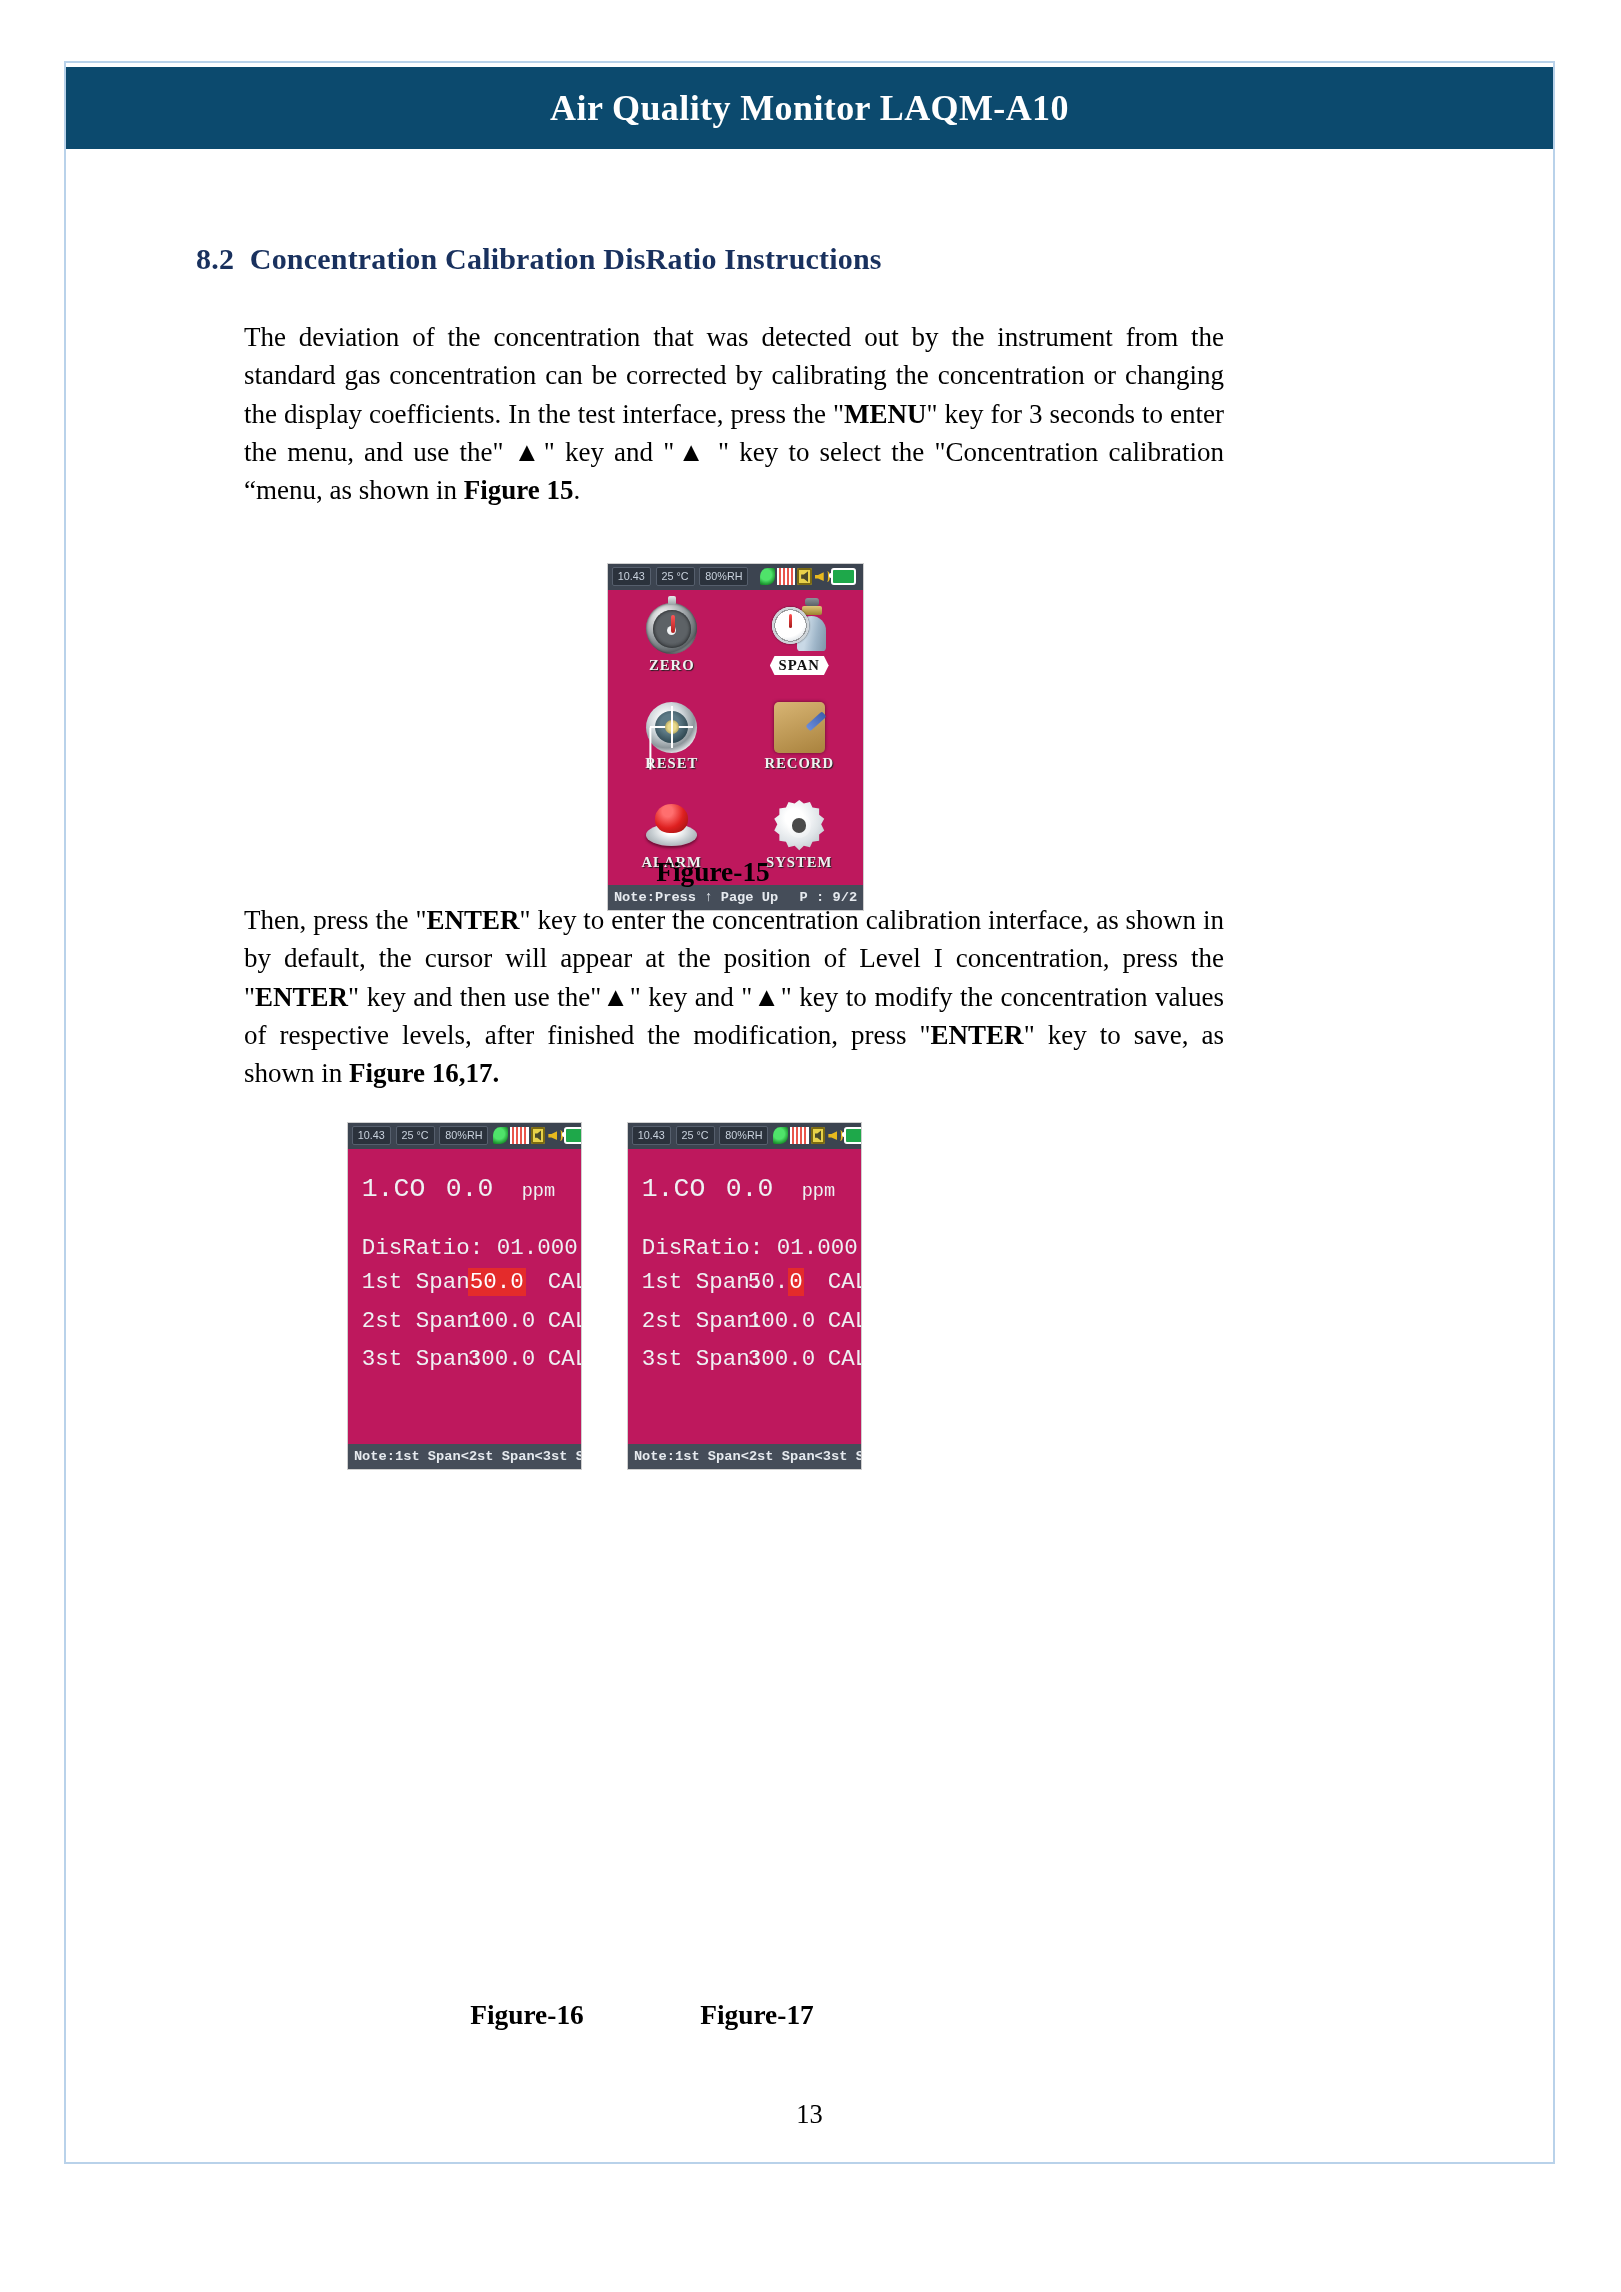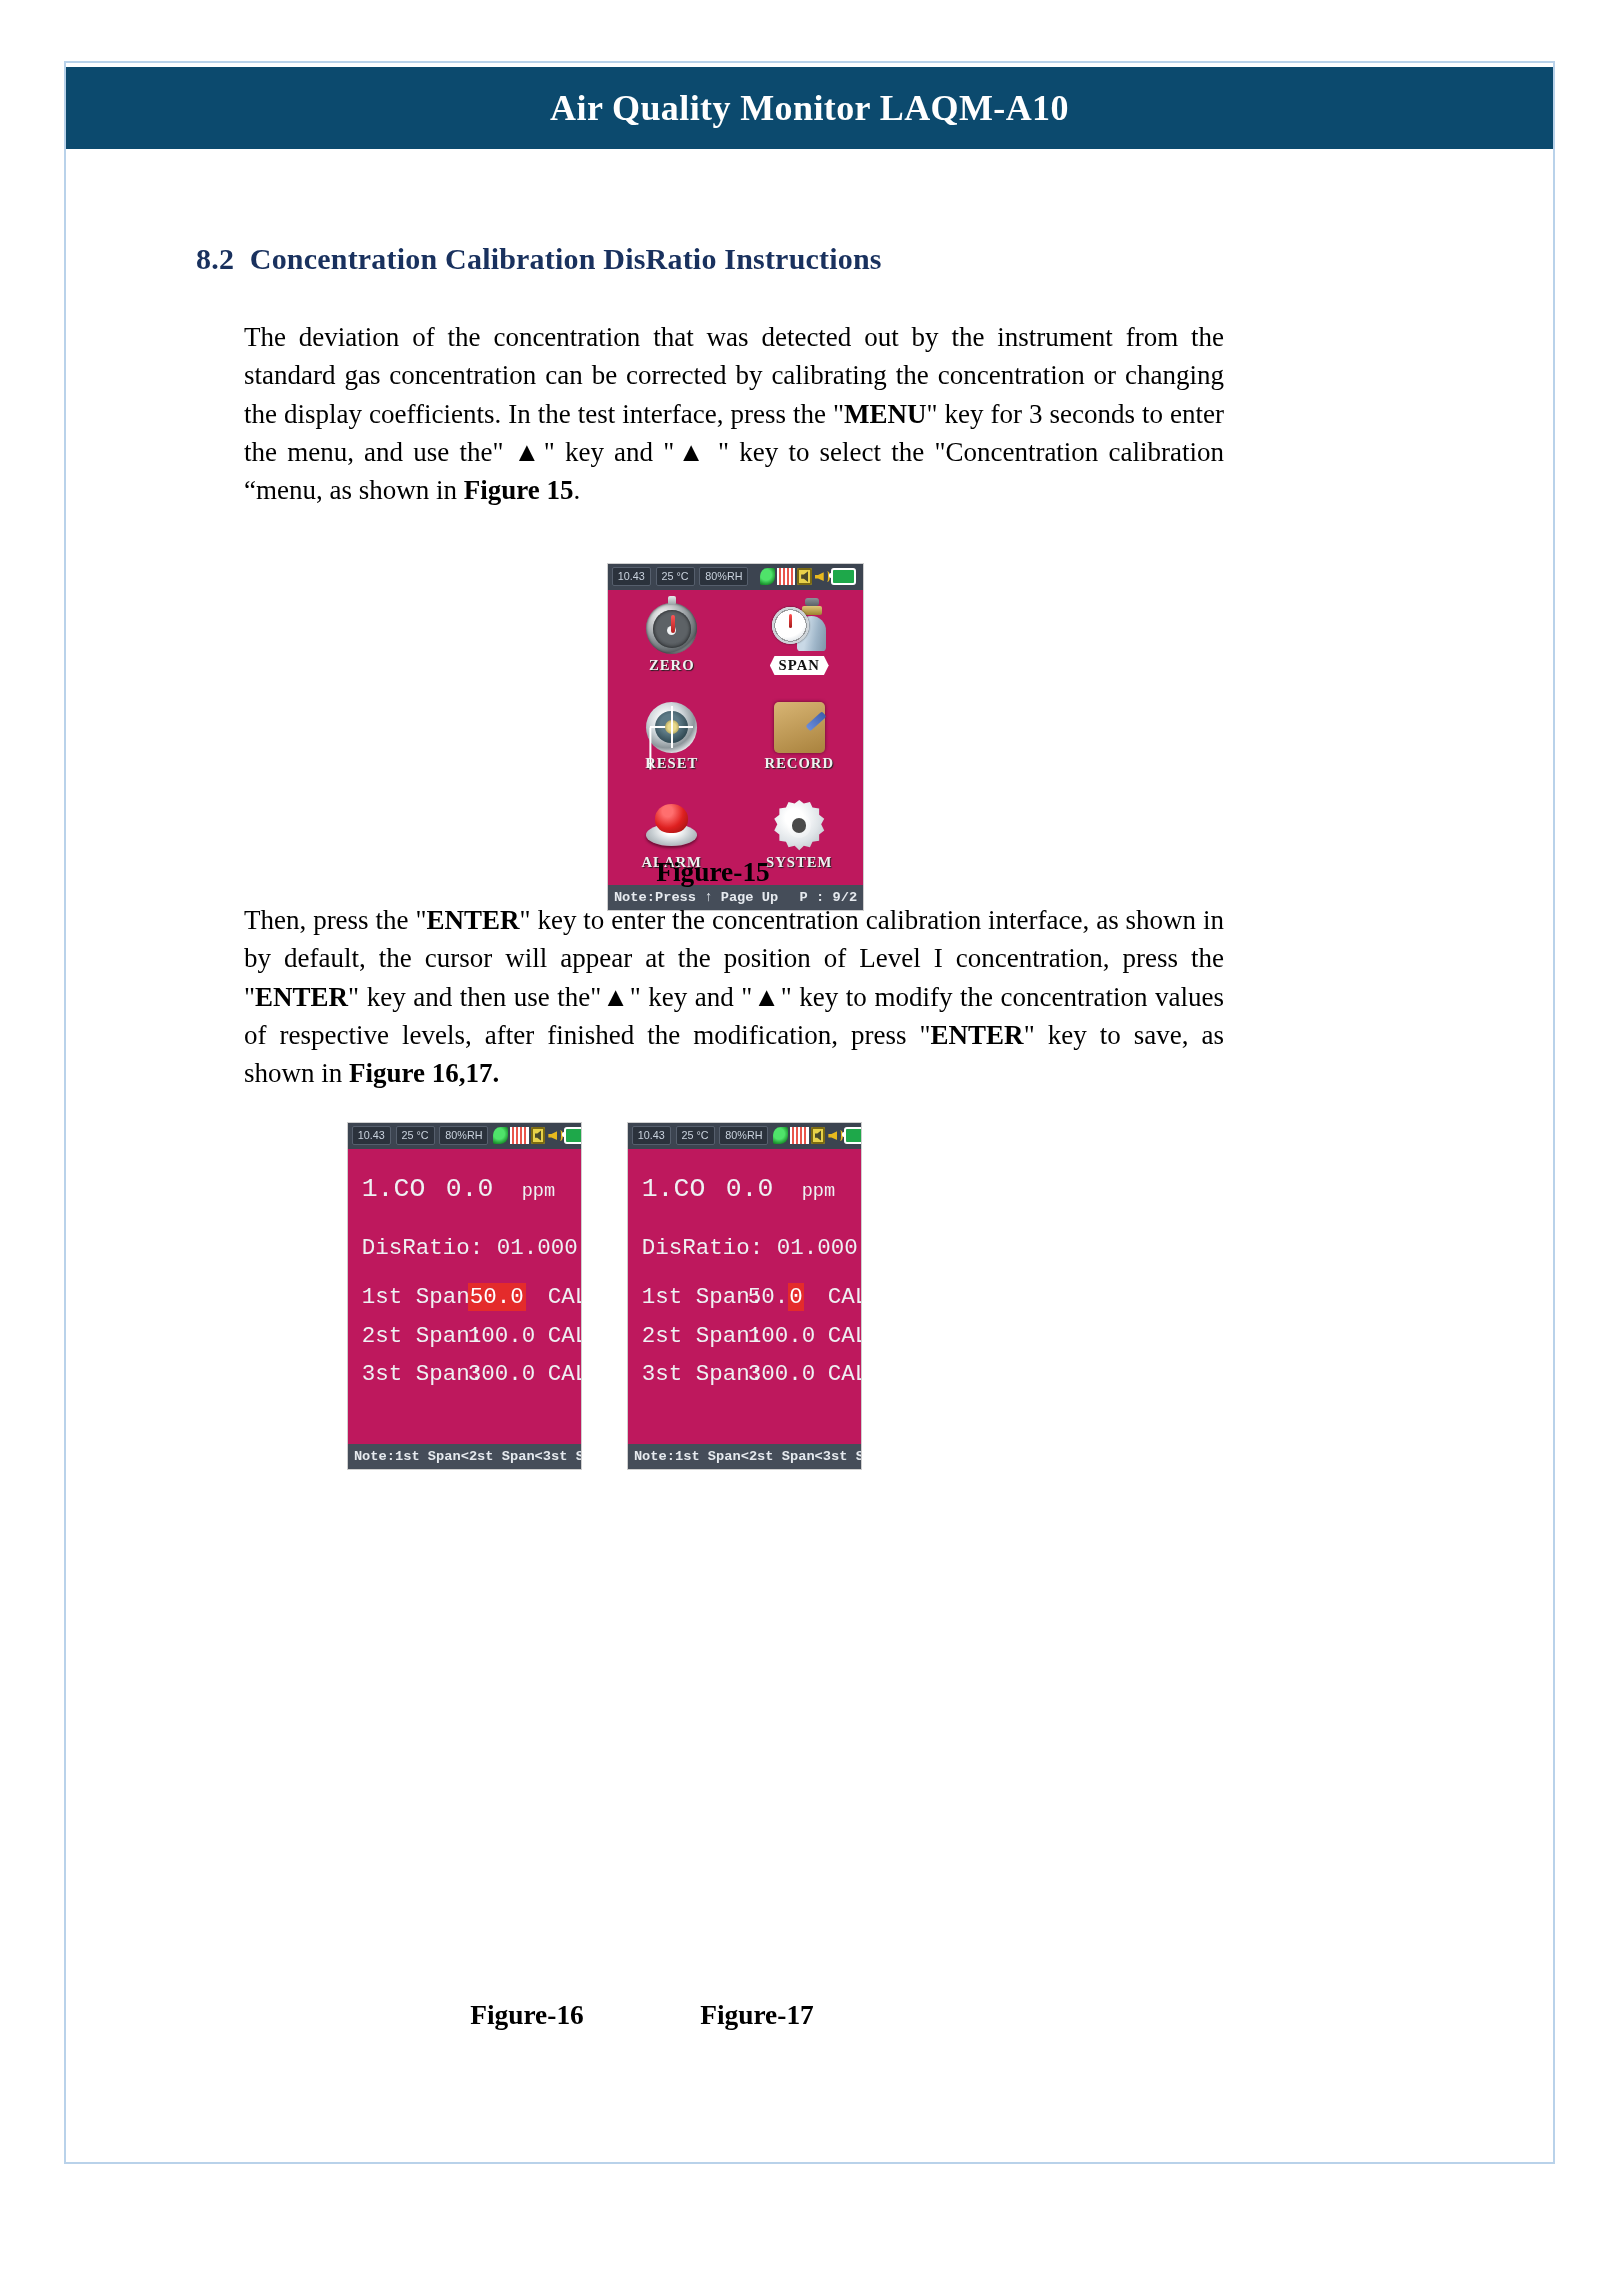--- a/index.html
+++ b/index.html
@@ -426,21 +426,21 @@
     align-items: baseline;
     font-size: 26.5px;
     letter-spacing: 0px;
     margin-bottom: 31px;
   }
   .cal-row-top .gas { width: 84px; }
   .cal-row-top .val { width: 76px; }
   .cal-row-top .unit { font-size: 18.6px; }
   .cal-ratio {
     font-size: 22.5px;
-    margin-bottom: 23px;
+    margin-bottom: 8px;
     white-space: nowrap;
   }
   .cal-span-row {
     font-size: 22.5px;
     margin-bottom: 12.7px;
     white-space: nowrap;
     display: flex;
     align-items: center;
   }
   .cal-span-row .lbl { min-width: 106px; }
@@ -651,14 +651,15 @@
     </div>
 
     <div class="dev-footer">
       <span>Note:1st Span&lt;2st Span&lt;3st Span</span>
     </div>
   </div>
 
   <div class="fig-caption" id="caption-16">Figure-16</div>
   <div class="fig-caption" id="caption-17">Figure-17</div>
 
+  <div id="page-number">13</div>
 </div>
 
 
 </body></html>

